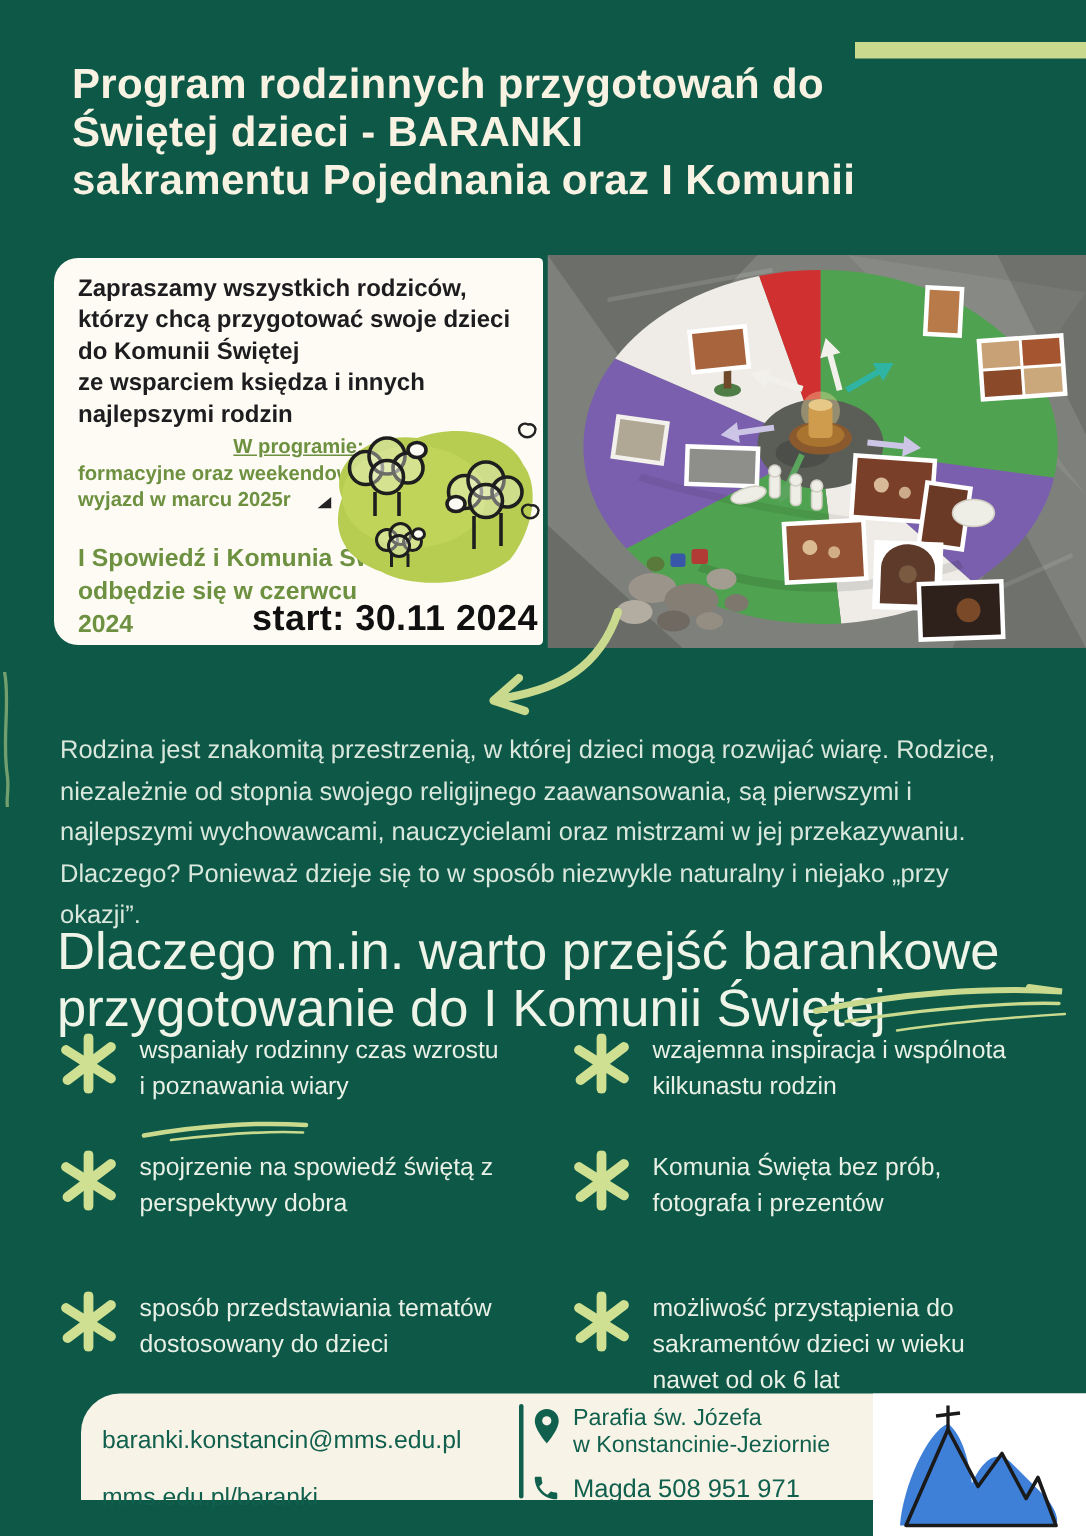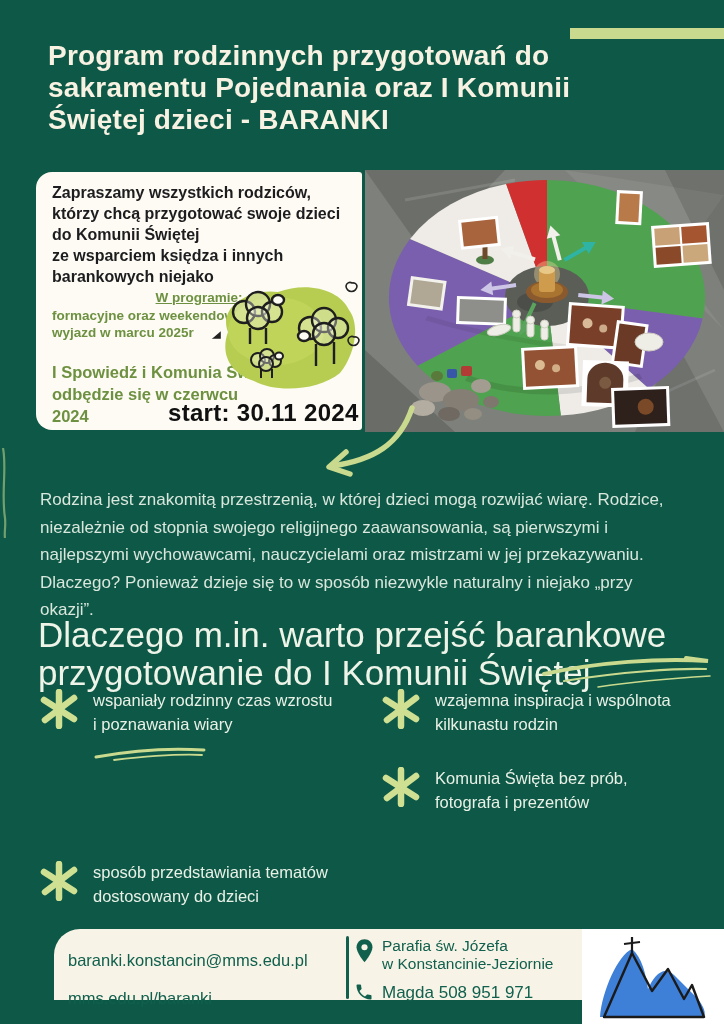--- a/index.html
+++ b/index.html
@@ -64,31 +64,31 @@
 </style>
 </head>
 <body>
 
 <div class="page">
 
   <div class="accent-bar"></div>
 
   <h1 class="title">
     <span>Program rodzinnych przygotowań do</span>
+    <span>Świętej dzieci - BARANKI</span>
     <span>sakramentu Pojednania oraz I Komunii</span>
-    <span>Świętej dzieci - BARANKI</span>
   </h1>
 
   <div class="card">
     <p class="invite">
       <span>Zapraszamy wszystkich rodziców,</span>
       <span>którzy chcą przygotować swoje dzieci</span>
       <span>do Komunii Świętej</span>
       <span>ze wsparciem księdza i innych</span>
-      <span>barankowych niejako</span>
+      <span>najlepszymi rodzin</span>
     </p>
     <div class="program">
       <span class="label">W programie:</span>
       <span>formacyjne oraz weekendowy</span>
       <span>wyjazd  w marcu 2025r</span>
     </div>
     <div class="event">
       <span>I Spowiedź i Komunia Św.</span>
       <span>odbędzie się w czerwcu</span>
       <span>2024</span>
@@ -311,39 +311,59 @@
   <div class="bullet" id="b-r1">
     <svg class="star" width="38" height="40" viewBox="0 0 38 40">
         <g stroke="#cfe092" stroke-width="6.5" stroke-linecap="round">
           <line x1="19" y1="3" x2="19" y2="37"></line>
           <line x1="4" y1="11" x2="34" y2="30"></line>
           <line x1="34" y1="9" x2="5" y2="31"></line>
         </g>
       </svg>
     <span class="bullet-text">wzajemna inspiracja i wspólnota kilkunastu rodzin</span>
   </div>
+  <div class="bullet" id="b-l2">
+    <svg class="star" width="38" height="40" viewBox="0 0 38 40">
+        <g stroke="#cfe092" stroke-width="6.5" stroke-linecap="round">
+          <line x1="19" y1="3" x2="19" y2="37"></line>
+          <line x1="4" y1="11" x2="34" y2="30"></line>
+          <line x1="34" y1="9" x2="5" y2="31"></line>
+        </g>
+      </svg>
+    <span class="bullet-text">spojrzenie na spowiedź świętą z perspektywy dobra</span>
+  </div>
   <div class="bullet" id="b-r2">
     <svg class="star" width="38" height="40" viewBox="0 0 38 40">
         <g stroke="#cfe092" stroke-width="6.5" stroke-linecap="round">
           <line x1="19" y1="3" x2="19" y2="37"></line>
           <line x1="4" y1="11" x2="34" y2="30"></line>
           <line x1="34" y1="9" x2="5" y2="31"></line>
         </g>
       </svg>
     <span class="bullet-text">Komunia Święta bez prób, fotografa i prezentów</span>
   </div>
   <div class="bullet" id="b-l3">
     <svg class="star" width="38" height="40" viewBox="0 0 38 40">
         <g stroke="#cfe092" stroke-width="6.5" stroke-linecap="round">
           <line x1="19" y1="3" x2="19" y2="37"></line>
           <line x1="4" y1="11" x2="34" y2="30"></line>
           <line x1="34" y1="9" x2="5" y2="31"></line>
         </g>
       </svg>
     <span class="bullet-text">sposób przedstawiania tematów dostosowany  do dzieci</span>
+  </div>
+  <div class="bullet" id="b-r3">
+    <svg class="star" width="38" height="40" viewBox="0 0 38 40">
+        <g stroke="#cfe092" stroke-width="6.5" stroke-linecap="round">
+          <line x1="19" y1="3" x2="19" y2="37"></line>
+          <line x1="4" y1="11" x2="34" y2="30"></line>
+          <line x1="34" y1="9" x2="5" y2="31"></line>
+        </g>
+      </svg>
+    <span class="bullet-text">możliwość przystąpienia do sakramentów dzieci w wieku nawet od ok 6 lat</span>
   </div>
 
   <div class="footer">
     <div class="footer-email">baranki.konstancin@mms.edu.pl</div>
     <div class="footer-url">mms.edu.pl/baranki</div>
     <div class="footer-divider"></div>
 
     <svg class="pin-icon" width="23" height="30" viewBox="0 0 24 30">
       <path d="M12 1.8C7.4 1.8 3.7 5.5 3.7 10.1c0 6.2 8.3 15.6 8.3 15.6s8.3-9.4 8.3-15.6C20.3 5.5 16.6 1.8 12 1.8z" fill="#11604e"></path>
       <circle cx="12" cy="10" r="3.2" fill="#f7f3e6"></circle>

